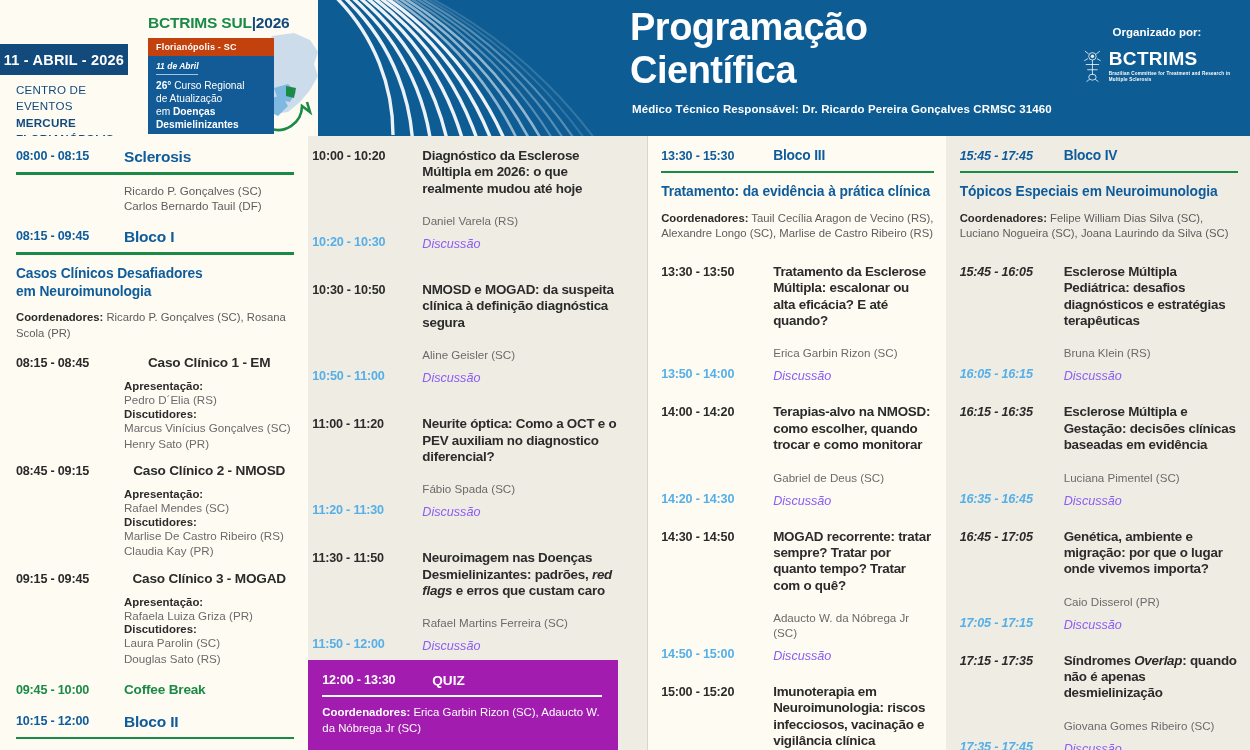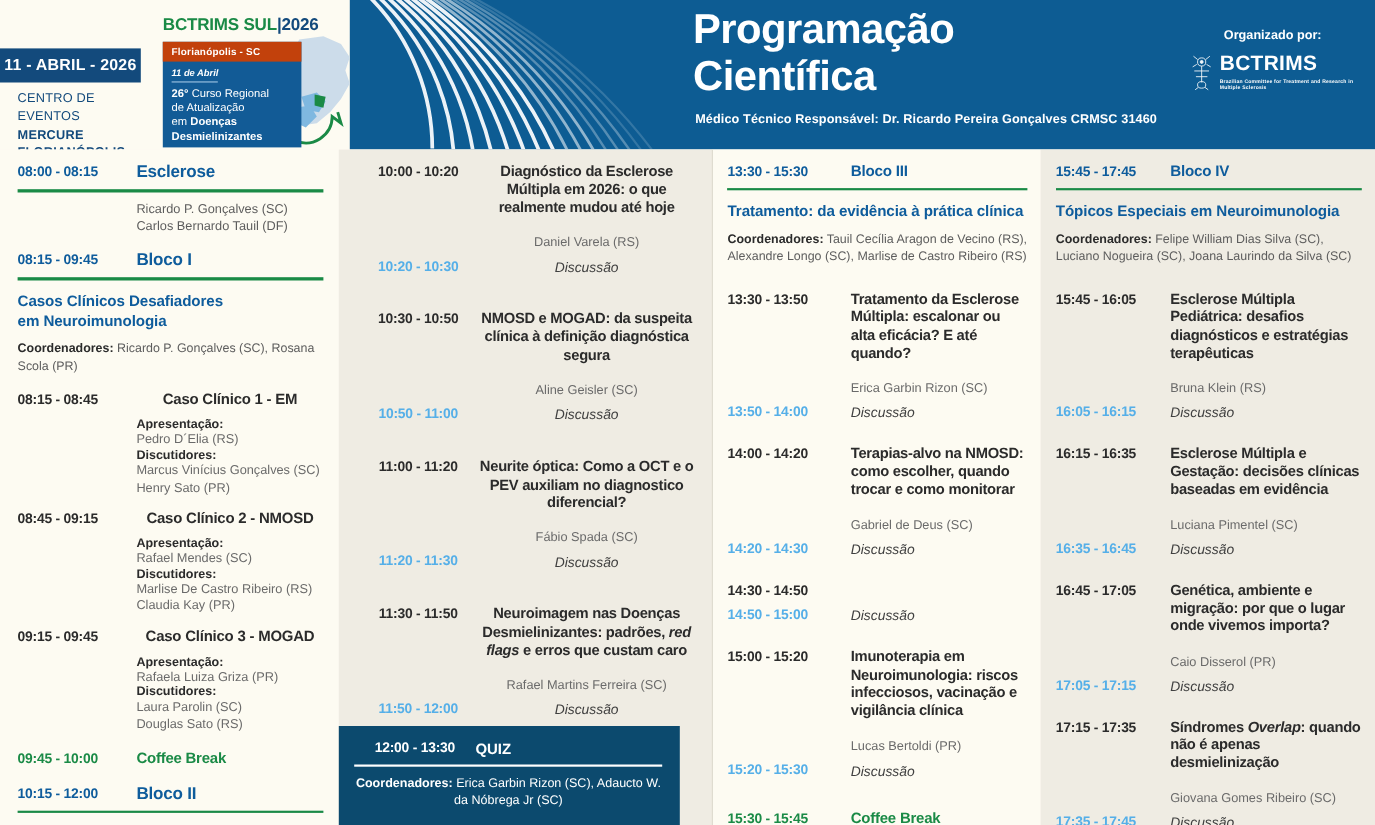--- a/index.html
+++ b/index.html
@@ -65,35 +65,35 @@
   .evlogo-day { font-size: 8.5px; font-style: italic; font-weight: bold; }
   .evlogo-rule { width: 42px; height: 1px; background: #9fc6e4; margin: 3px 0 4px; }
   .evlogo-course { font-size: 10.2px; line-height: 1.28; }
   .evlogo-course b { font-weight: bold; }
   .evmap { position: absolute; left: 96px; top: 16px; width: 86px; height: 104px; }
 
   
   .cols { position: absolute; left: 0; top: 136px; width: 1250px; height: 614px; display: flex; }
   .col { position: relative; height: 614px; }
   .col1 { width: 318px; background: #fdfbf2; padding: 12px 14px 0 16px; }
-  .col2 { width: 350px; background: #efece3; padding: 12px 16px 0 17px; text-align: center; }
+  .col2 { width: 350px; background: #efece3; padding: 12px 16px 0 4px; }
   .col3 { width: 308px; background: #fdfbf2; padding: 12px 12px 0 14px; }
   .col4 { width: 314px; background: #efece3; padding: 12px 12px 0 14px; }
   .divider { position: absolute; top: 0; width: 1px; height: 614px; background: #d8d4c8; }
 
   
   .row { display: flex; align-items: flex-start; }
   .time {
     flex: 0 0 auto; font-size: 12.6px; font-weight: bold; color: #2b2b2b;
     letter-spacing: -0.2px; line-height: 1.25; padding-top: 1px;
   }
   .c1 .time { width: 108px; }
   .c2 .time { width: 110px; }
   .c3 .time { width: 112px; }
-  .c4 .time { width: 104px; }
+  .c4 .time { width: 104px; font-style: italic; }
   .body { flex: 1 1 auto; min-width: 0; }
 
   .head-title { font-size: 15.5px; font-weight: bold; color: #0e5c9c; letter-spacing: -0.2px; }
   .head-title.green { color: #1a8a46; }
   .rule-green { height: 2.5px; background: #1a8a46; margin: 6px 0 0 0; }
 
   .people { font-size: 11.6px; color: #5d5d5d; line-height: 1.38; }
   .coord { font-size: 11.3px; color: #5d5d5d; line-height: 1.38; }
   .coord b { color: #2b2b2b; font-weight: bold; }
 
@@ -102,29 +102,29 @@
   .case-title { font-size: 13.6px; font-weight: bold; color: #2b2b2b; letter-spacing: -0.2px; text-align: center; }
   .lbl { font-size: 11.4px; font-weight: bold; color: #2b2b2b; }
   .nm  { font-size: 11.6px; color: #6a6a6a; line-height: 1.34; }
 
   .talk-title {
     font-size: 13.4px; font-weight: bold; color: #2b2b2b;
     line-height: 1.22; letter-spacing: -0.25px;
   }
   .talk-title i { font-style: italic; }
   .speaker { font-size: 11.6px; color: #6a6a6a; line-height: 1.3; margin-top: 16px; }
-  .disc { font-size: 12.6px; font-style: italic; color: #404040; font-weight: normal; margin-top: 41px; }
+  .disc { font-size: 12.6px; font-style: italic; color: #8b5cf6; font-weight: normal; margin-top: 41px; }
   .time.sky { color: #55afe8; }
   .time.green { color: #1a8a46; }
   .time.blue { color: #0e5c9c; }
 
   
   .quiz {
     position: absolute; left: 0; bottom: 0; width: 310px; height: 90px;
-    background: #0c4a6e; color: #ffffff; padding: 13px 16px 0 14px;
+    background: #a21caf; color: #ffffff; padding: 13px 16px 0 14px;
   }
   .quiz .qrow { display: flex; }
   .quiz .qtime { width: 110px; font-size: 12.6px; font-weight: bold; letter-spacing: -0.2px; }
   .quiz .qlabel { font-size: 13.6px; font-weight: bold; }
   .quiz .qrule { height: 1.8px; background: #ffffff; margin: 7px 0 8px 0; }
   .quiz .qcoord { font-size: 11.4px; line-height: 1.4; }
   .quiz .qcoord b { font-weight: bold; }
 
   .sp6  { height: 6px; }
   .sp8  { height: 8px; }
@@ -242,21 +242,21 @@
     </div>
   </div>
 
   <div class="cols">
 
     <div class="col col1 c1">
 
       <div class="row">
         <div class="time blue">08:00 - 08:15</div>
         <div class="body">
-          <div class="head-title">Esclerose</div>
+          <div class="head-title">Sclerosis</div>
         </div>
       </div>
       <div class="rule-green"></div>
       <div class="sp8"></div>
       <div class="row">
         <div class="time" style="visibility:hidden">x</div>
         <div class="body">
           <div class="people">Ricardo P. Gonçalves (SC)</div>
           <div class="people">Carlos Bernardo Tauil (DF)</div>
         </div>
@@ -451,20 +451,24 @@
       </div>
       <div class="sp6"></div>
       <div class="row">
         <div class="time sky">14:20 - 14:30</div>
         <div class="body"><span class="disc">Discussão</span></div>
       </div>
 
       <div class="sp20"></div>
       <div class="row">
         <div class="time">14:30 - 14:50</div>
+        <div class="body">
+          <div class="talk-title">MOGAD recorrente: tratar sempre? Tratar por quanto tempo? Tratar com o quê?</div>
+          <div class="speaker">Adaucto W. da Nóbrega Jr (SC)</div>
+        </div>
       </div>
       <div class="sp6"></div>
       <div class="row">
         <div class="time sky">14:50 - 15:00</div>
         <div class="body"><span class="disc">Discussão</span></div>
       </div>
 
       <div class="sp20"></div>
       <div class="row">
         <div class="time">15:00 - 15:20</div>

